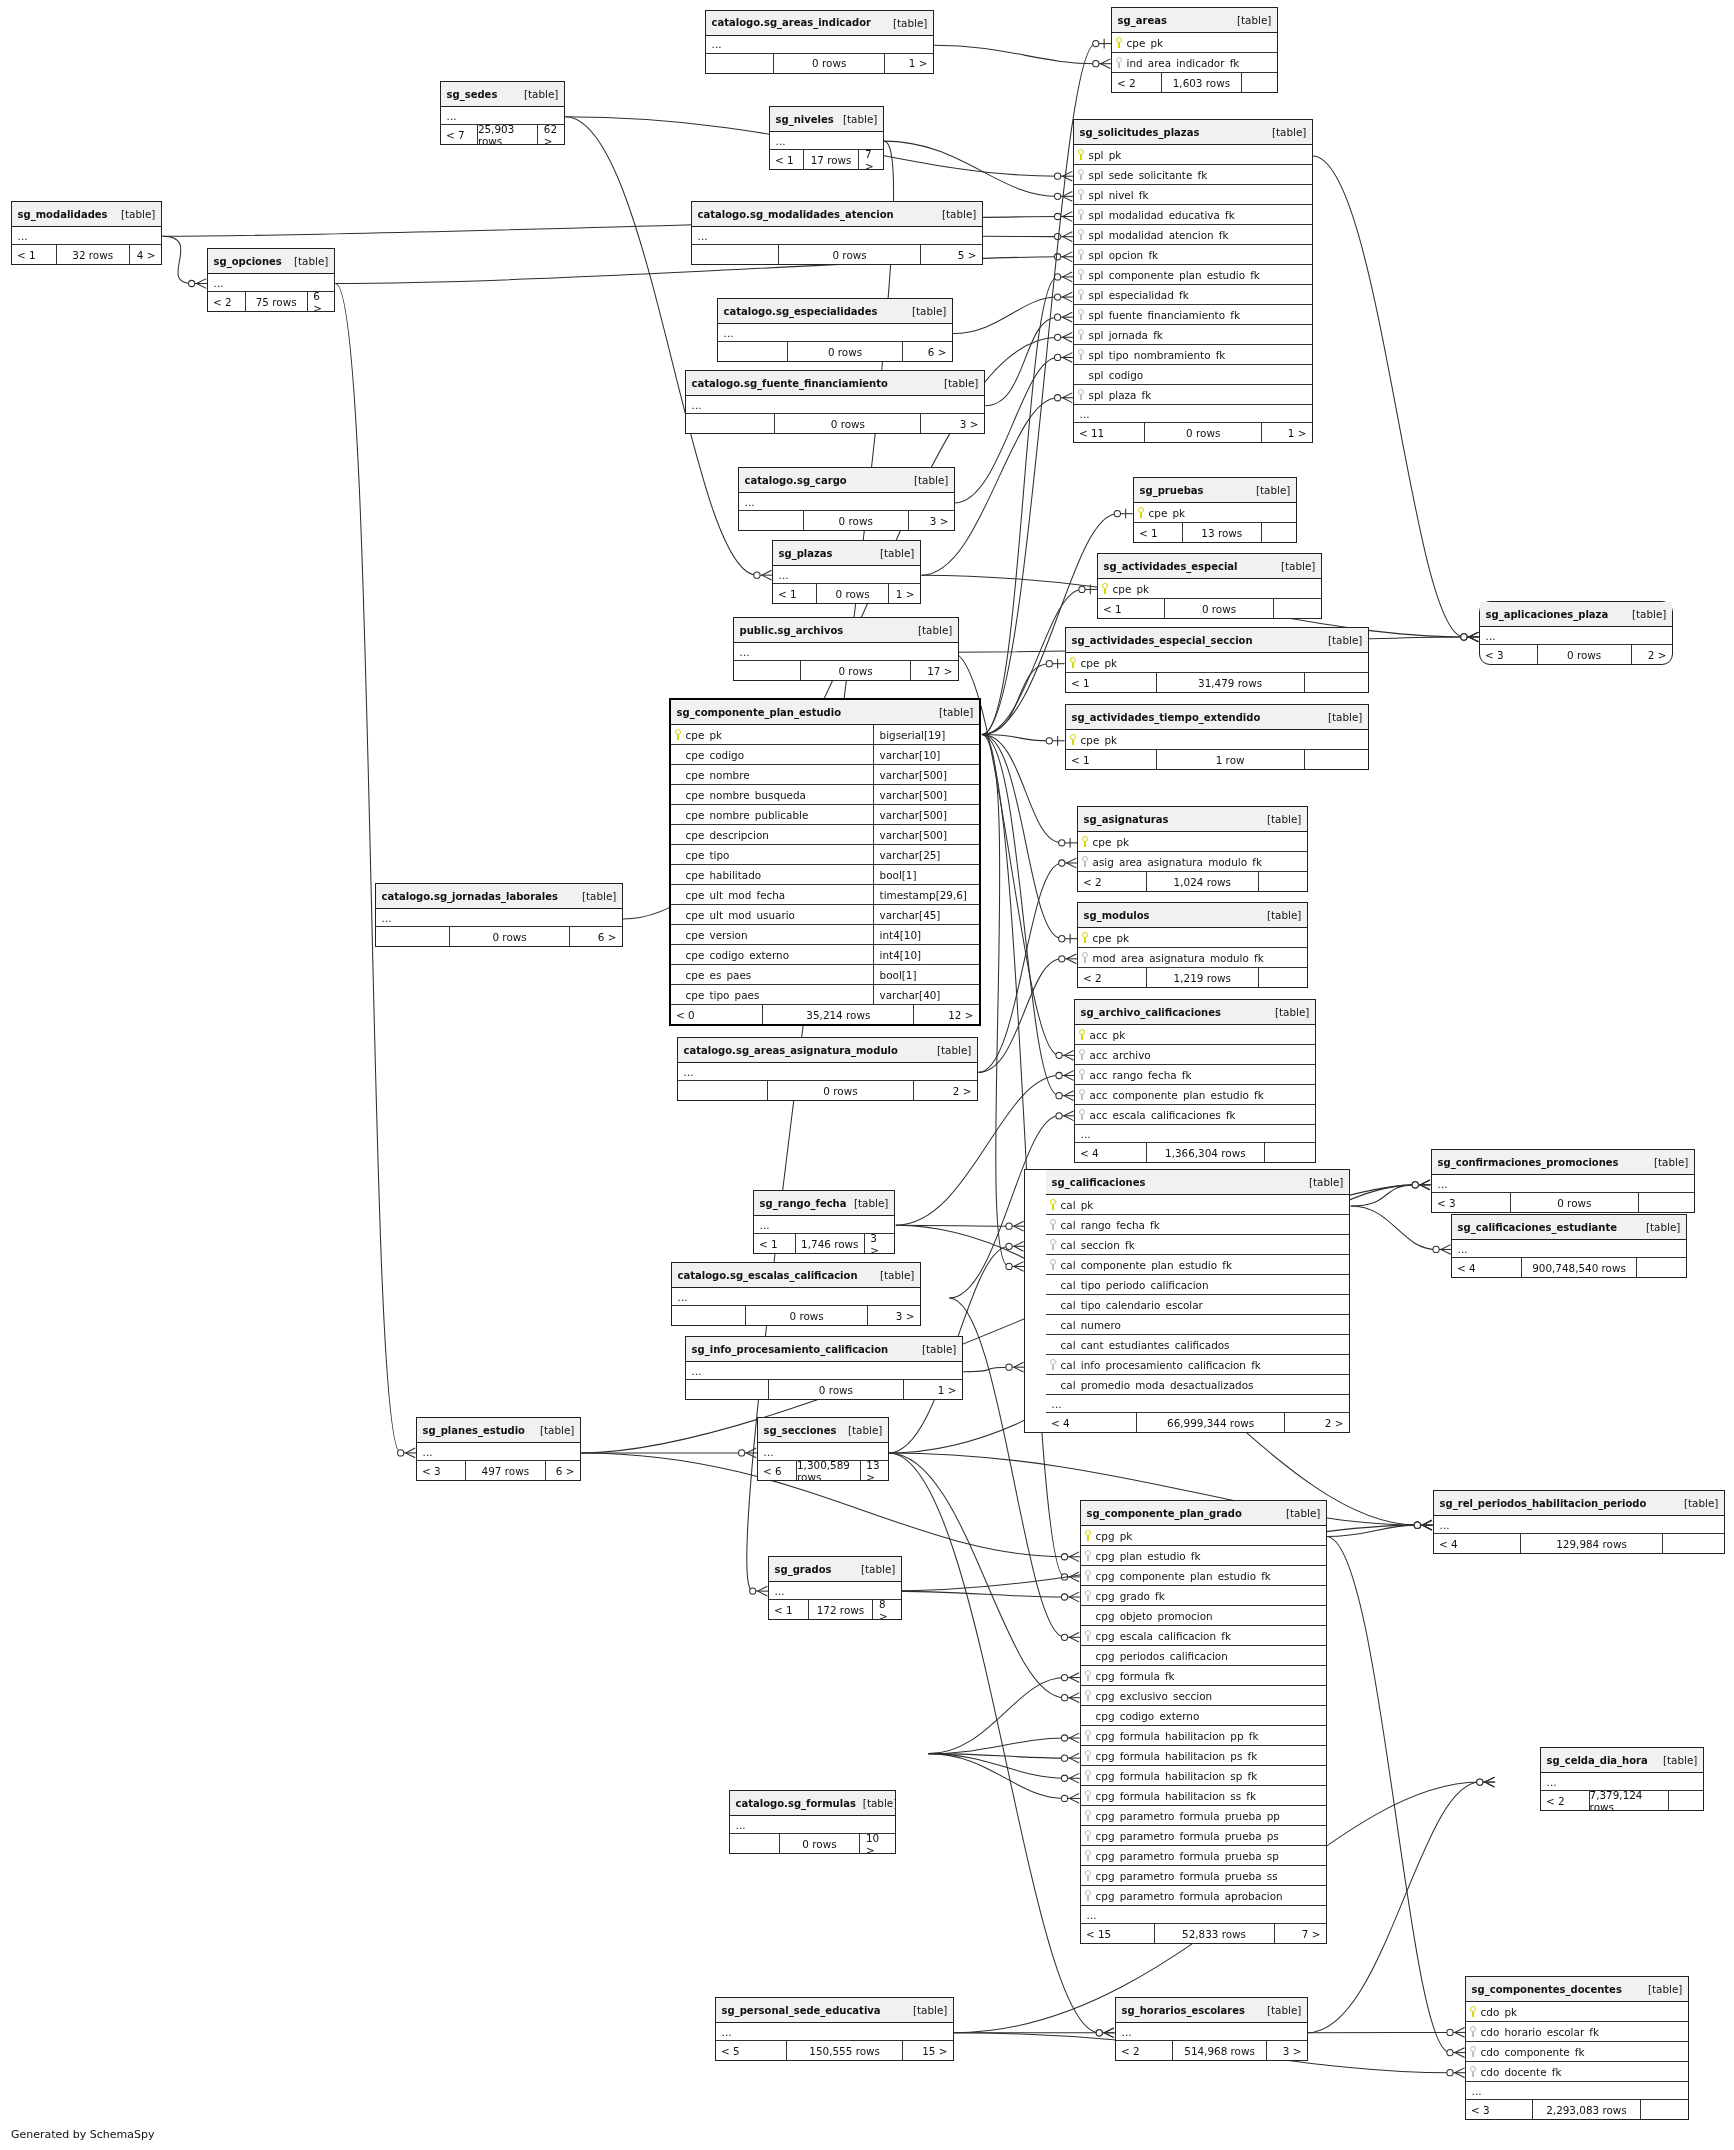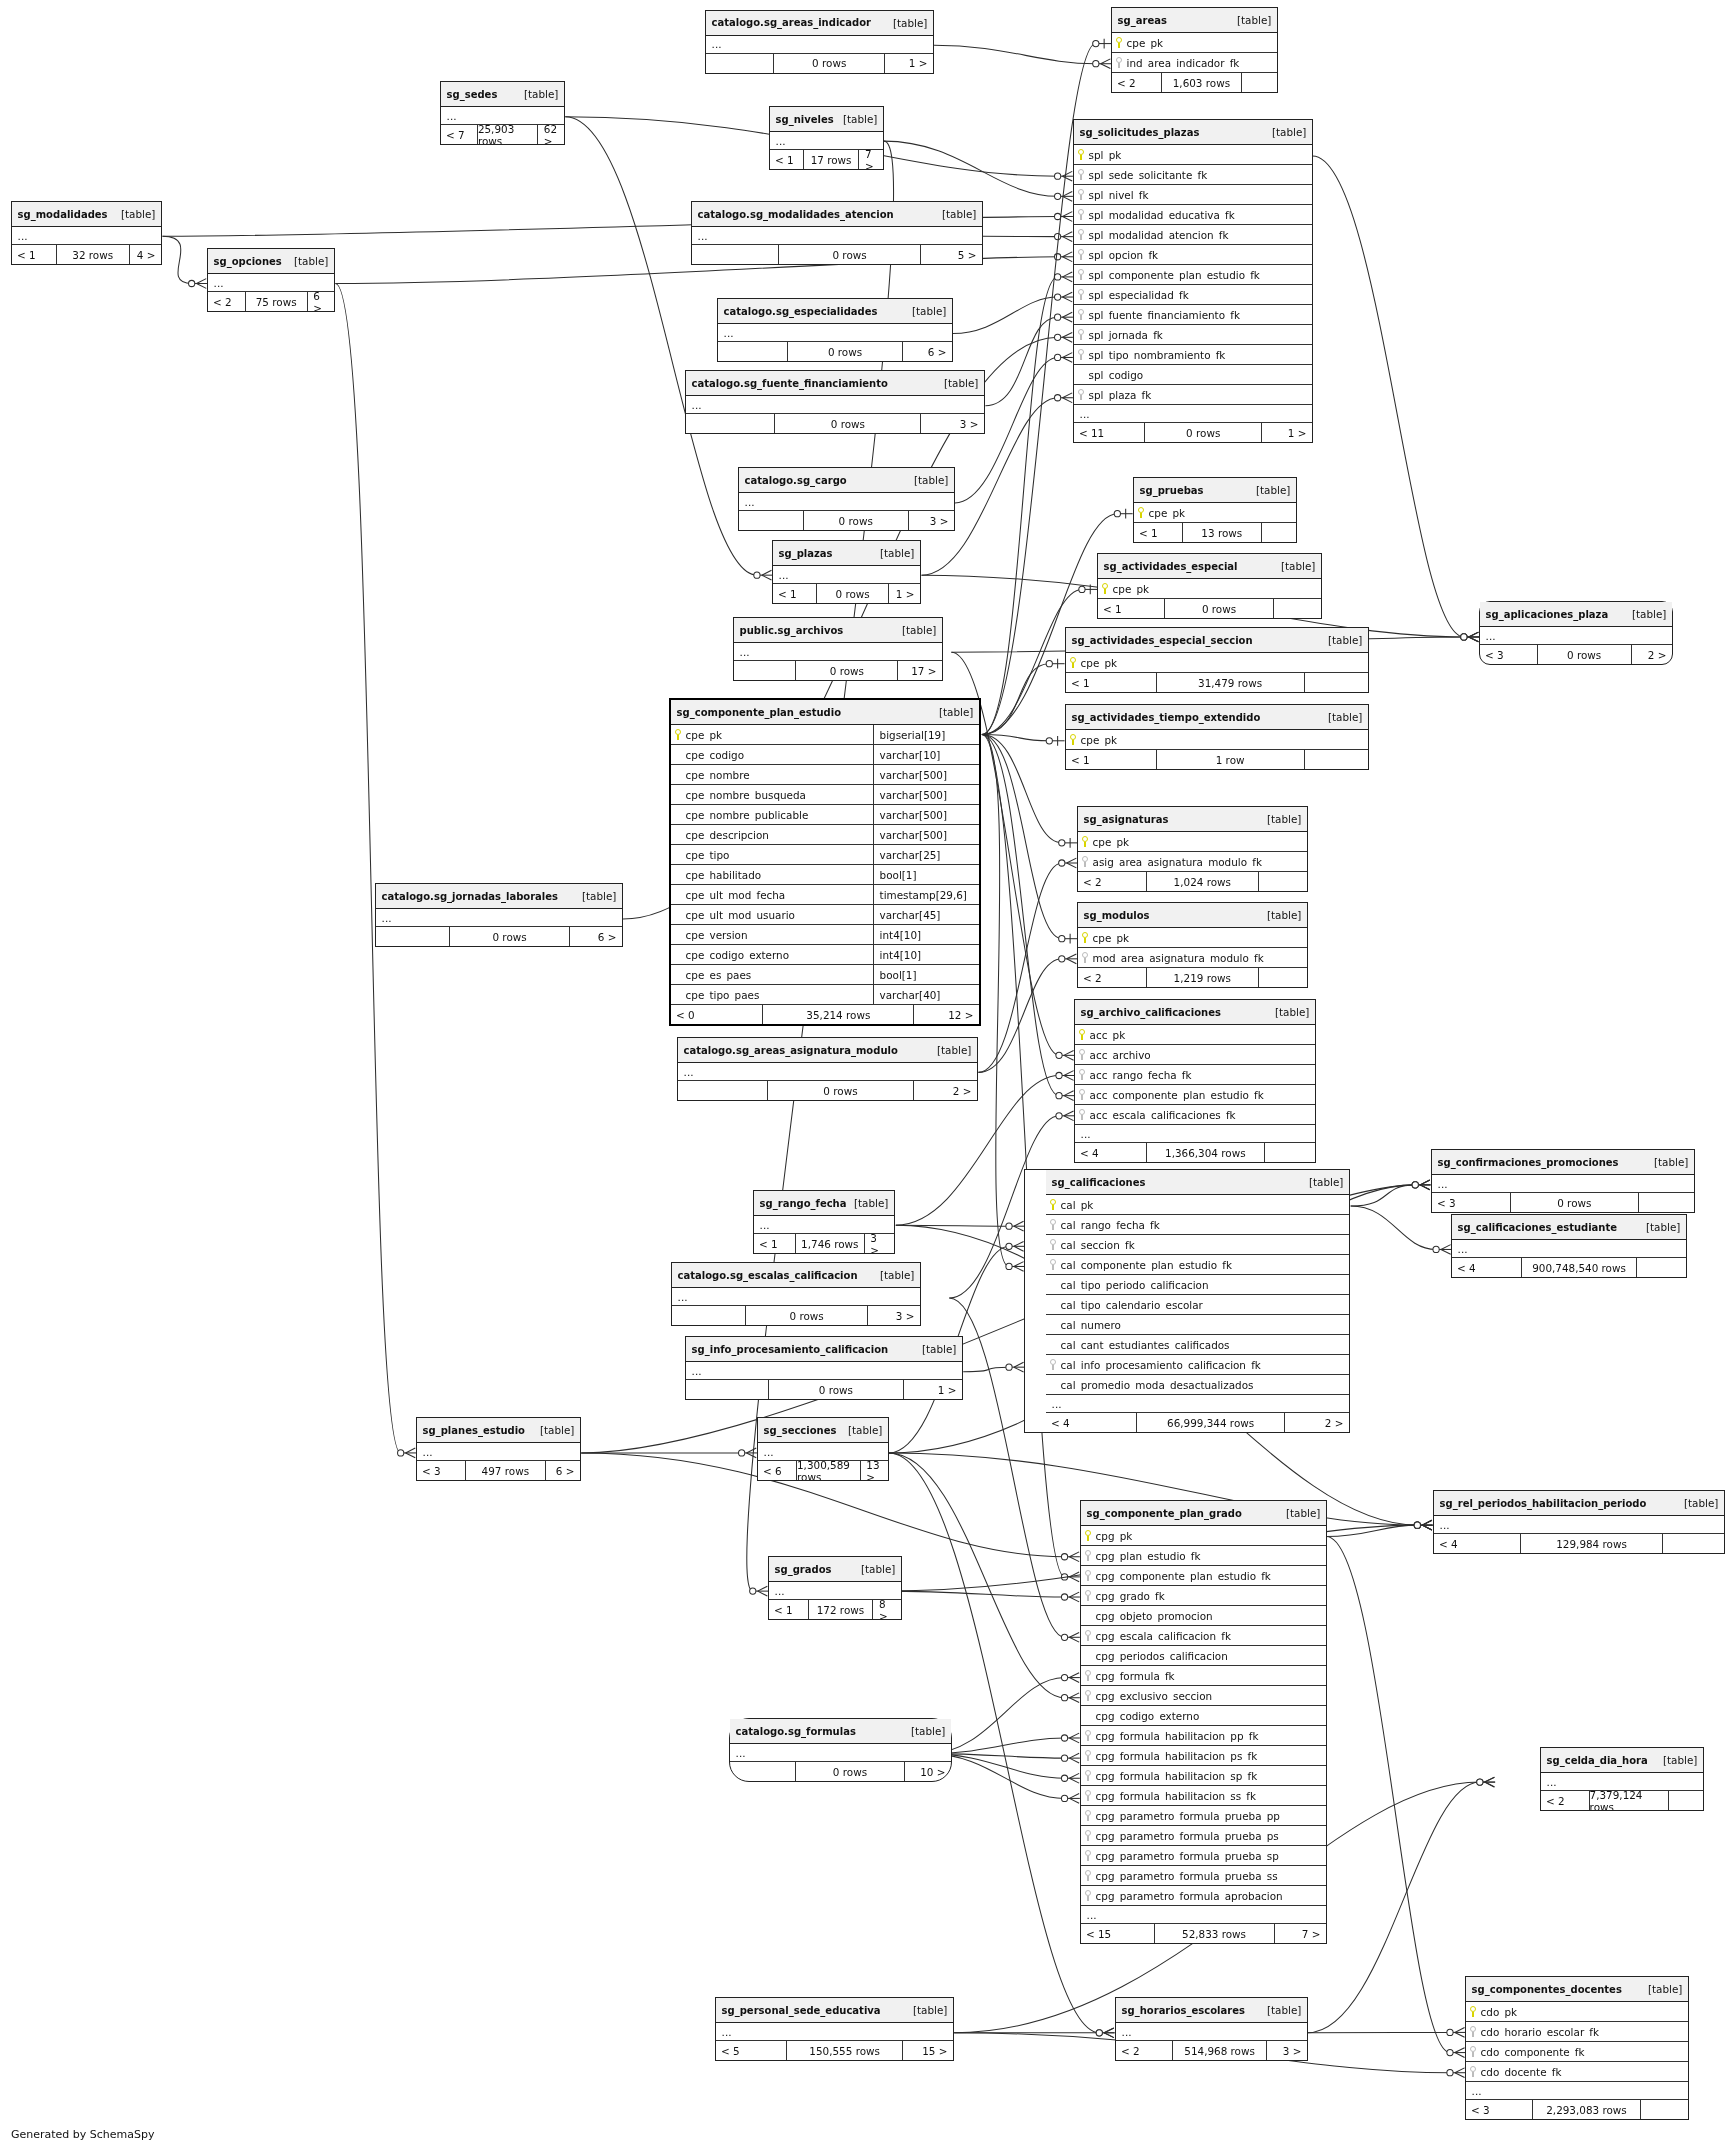--- a/index.html
+++ b/index.html
@@ -535,21 +535,21 @@
           <span class="tbl-title">sg_plazas</span>
           <span class="tbl-tag">[table]</span>
         </div>
         <div class="tellip">...</div>
         <div class="tfoot">
           <span class="f1">&lt; 1</span>
           <span class="f2">0 rows</span>
           <span class="f3">1 &gt;</span>
         </div>
       </div>
-      <div class="tbl" style="left: 733px; top: 617px; width: 210px;">
+      <div class="tbl" style="left: 733px; top: 617px; width: 226px;">
         <div class="tbl-header">
           <span class="tbl-title">public.sg_archivos</span>
           <span class="tbl-tag">[table]</span>
         </div>
         <div class="tellip">...</div>
         <div class="tfoot">
           <span class="f1"></span>
           <span class="f2">0 rows</span>
           <span class="f3">17 &gt;</span>
         </div>
@@ -1042,21 +1042,21 @@
           <span class="tbl-title">sg_grados</span>
           <span class="tbl-tag">[table]</span>
         </div>
         <div class="tellip">...</div>
         <div class="tfoot">
           <span class="f1">&lt; 1</span>
           <span class="f2">172 rows</span>
           <span class="f3">8 &gt;</span>
         </div>
       </div>
-      <div class="tbl" style="left: 729px; top: 1718px; width: 223px; border-radius: 20px;">
+      <div class="tbl" style="left: 729px; top: 1790px; width: 167px;">
         <div class="tbl-header">
           <span class="tbl-title">catalogo.sg_formulas</span>
           <span class="tbl-tag">[table]</span>
         </div>
         <div class="tellip">...</div>
         <div class="tfoot">
           <span class="f1"></span>
           <span class="f2">0 rows</span>
           <span class="f3">10 &gt;</span>
         </div>

